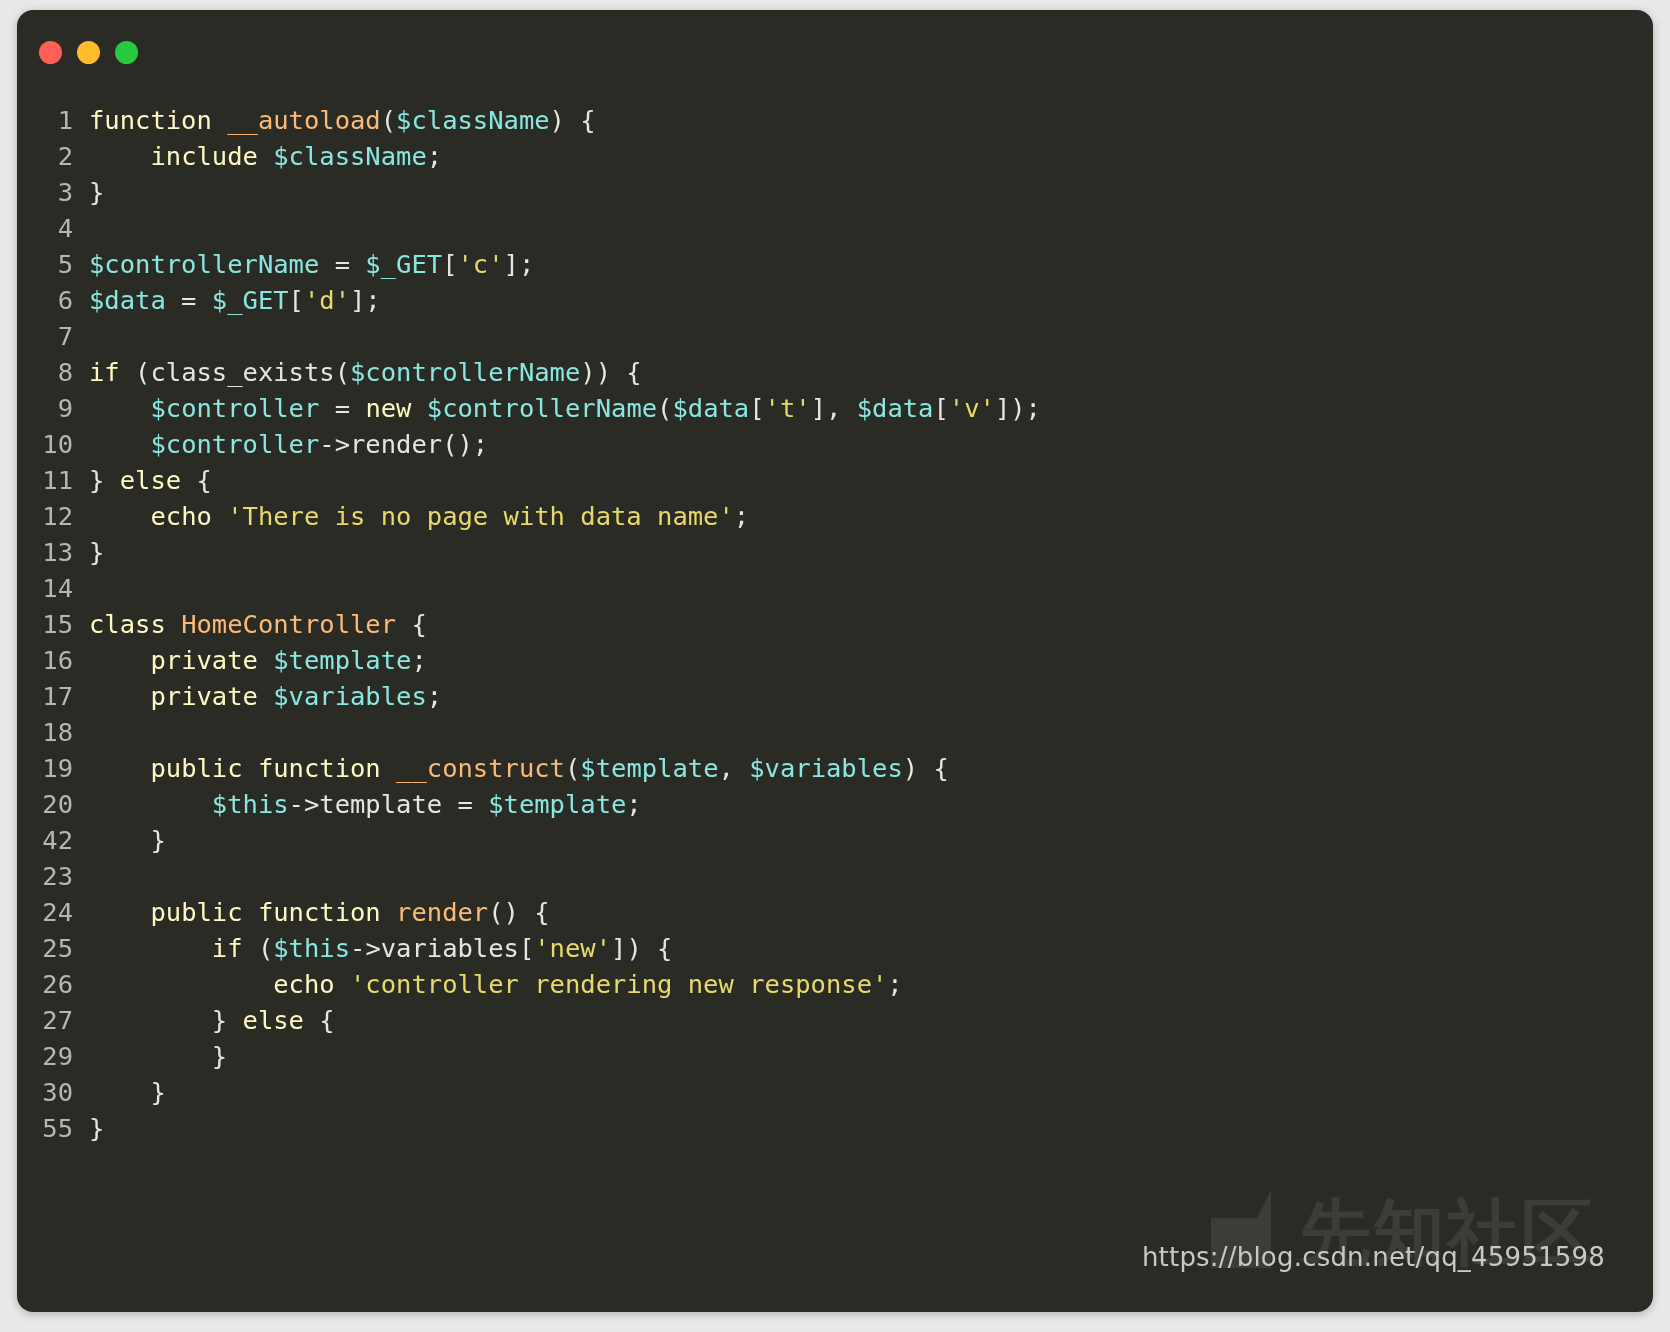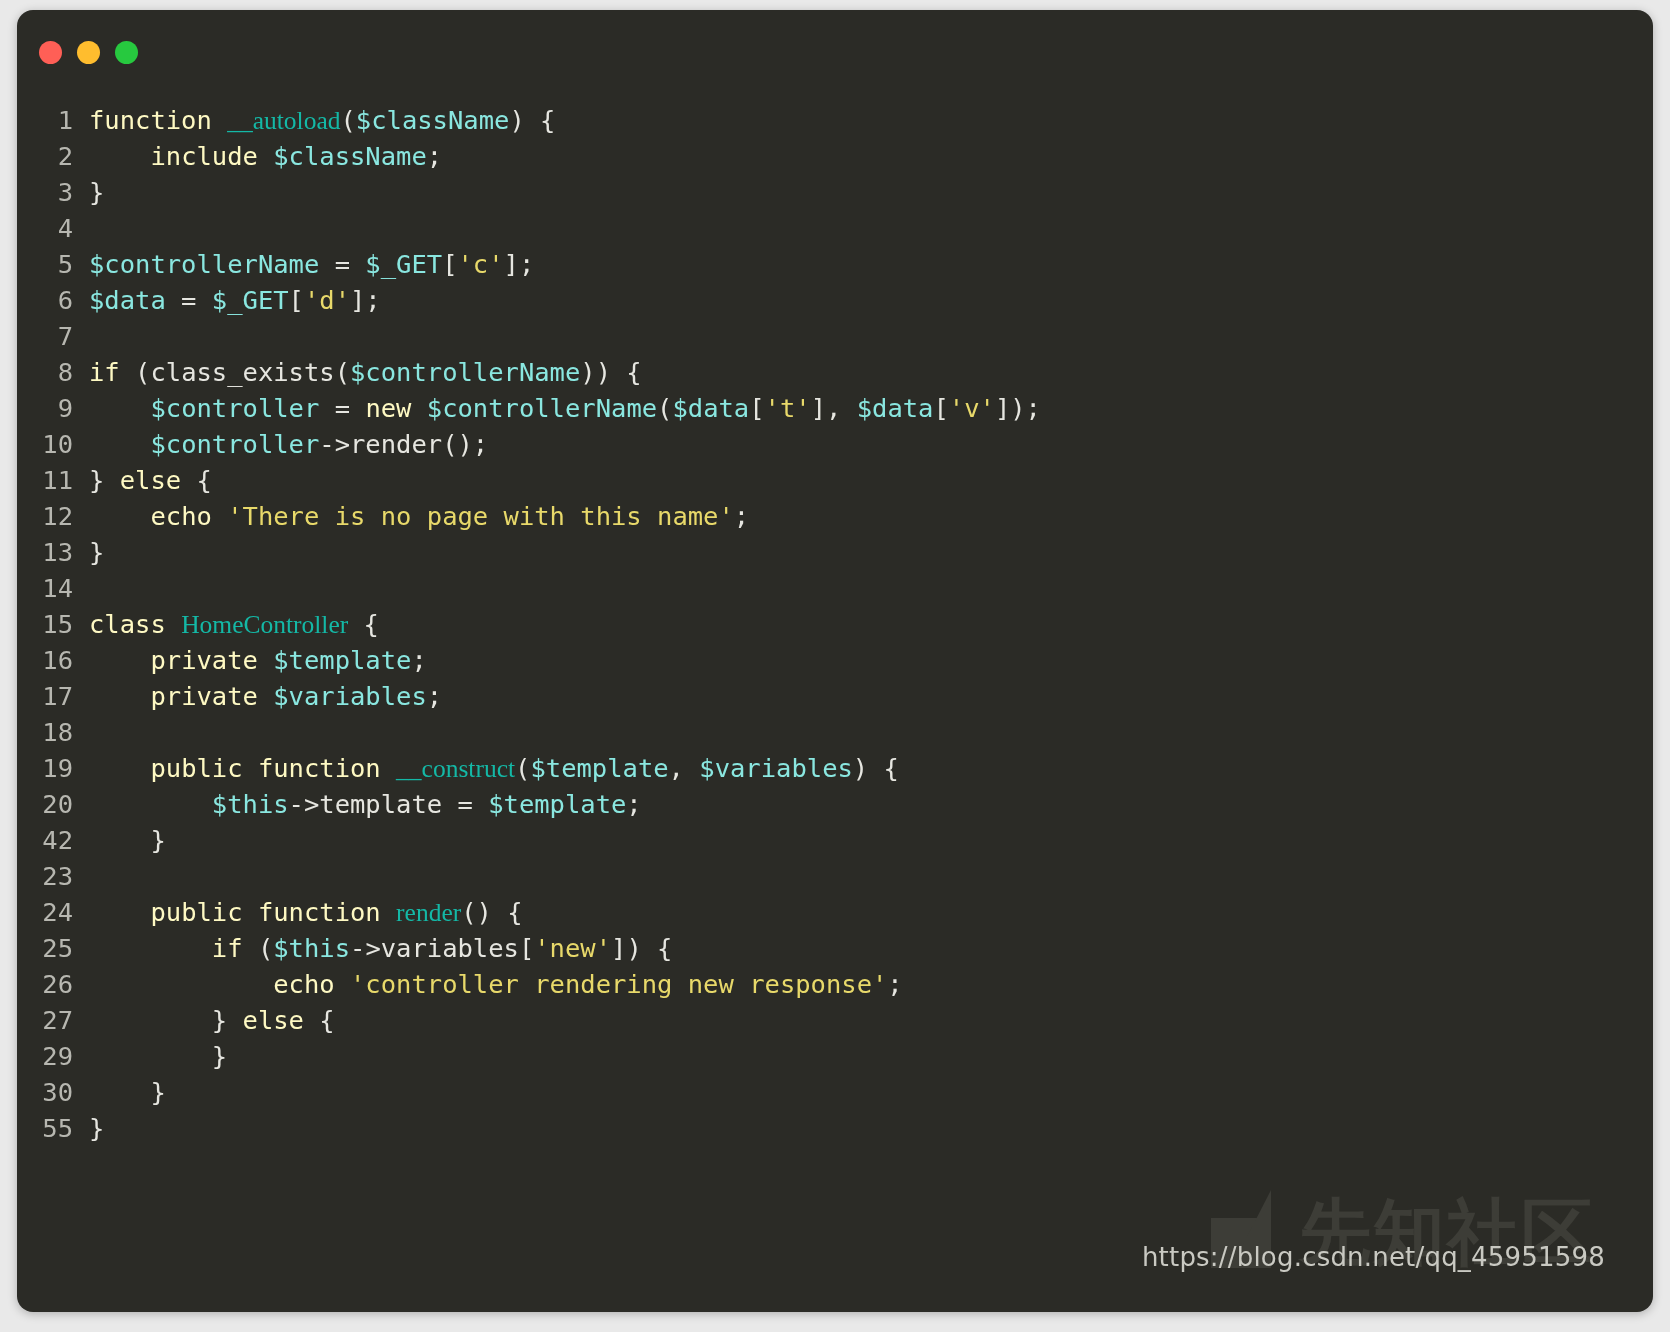--- a/index.html
+++ b/index.html
@@ -62,21 +62,21 @@
     display: inline-block;
     width: 72px;
     text-align: right;
     color: #b7b7b0;
     padding-right: 16px;
     user-select: none;
   }
 
   
   .kw   { color: #fef9c3; }   
-  .fn   { color: #14b8a6; font-family: Liberation Serif, serif; }   
+  .fn   { color: #fdba74; }   
   .var  { color: #8ae7e0; text-align: center; }   
   .str  { color: #e8d96a; }   
   .pl   { color: #e6e6e0; }
 
   
   #watermark {
     position: absolute;
     right: 58px;
     bottom: 44px;
     display: flex;
@@ -138,21 +138,21 @@
       <div class="code-line"><span class="ln">2</span><span class="pl">    </span><span class="kw">include</span><span class="pl"> </span><span class="var">$className</span><span class="pl">;</span></div>
       <div class="code-line"><span class="ln">3</span><span class="pl">}</span></div>
       <div class="code-line"><span class="ln">4</span></div>
       <div class="code-line"><span class="ln">5</span><span class="var">$controllerName</span><span class="pl"> = </span><span class="var">$_GET</span><span class="pl">[</span><span class="str">'c'</span><span class="pl">];</span></div>
       <div class="code-line"><span class="ln">6</span><span class="var">$data</span><span class="pl"> = </span><span class="var">$_GET</span><span class="pl">[</span><span class="str">'d'</span><span class="pl">];</span></div>
       <div class="code-line"><span class="ln">7</span></div>
       <div class="code-line"><span class="ln">8</span><span class="kw">if</span><span class="pl"> (class_exists(</span><span class="var">$controllerName</span><span class="pl">)) {</span></div>
       <div class="code-line"><span class="ln">9</span><span class="pl">    </span><span class="var">$controller</span><span class="pl"> = </span><span class="kw">new</span><span class="pl"> </span><span class="var">$controllerName</span><span class="pl">(</span><span class="var">$data</span><span class="pl">[</span><span class="str">'t'</span><span class="pl">], </span><span class="var">$data</span><span class="pl">[</span><span class="str">'v'</span><span class="pl">]);</span></div>
       <div class="code-line"><span class="ln">10</span><span class="pl">    </span><span class="var">$controller</span><span class="pl">-&gt;render();</span></div>
       <div class="code-line"><span class="ln">11</span><span class="pl">} </span><span class="kw">else</span><span class="pl"> {</span></div>
-      <div class="code-line"><span class="ln">12</span><span class="pl">    </span><span class="kw">echo</span><span class="pl"> </span><span class="str">'There is no page with this name'</span><span class="pl">;</span></div>
+      <div class="code-line"><span class="ln">12</span><span class="pl">    </span><span class="kw">echo</span><span class="pl"> </span><span class="str">'There is no page with data name'</span><span class="pl">;</span></div>
       <div class="code-line"><span class="ln">13</span><span class="pl">}</span></div>
       <div class="code-line"><span class="ln">14</span></div>
       <div class="code-line"><span class="ln">15</span><span class="kw">class</span><span class="pl"> </span><span class="fn">HomeController</span><span class="pl"> {</span></div>
       <div class="code-line"><span class="ln">16</span><span class="pl">    </span><span class="kw">private</span><span class="pl"> </span><span class="var">$template</span><span class="pl">;</span></div>
       <div class="code-line"><span class="ln">17</span><span class="pl">    </span><span class="kw">private</span><span class="pl"> </span><span class="var">$variables</span><span class="pl">;</span></div>
       <div class="code-line"><span class="ln">18</span></div>
       <div class="code-line"><span class="ln">19</span><span class="pl">    </span><span class="kw">public function</span><span class="pl"> </span><span class="fn">__construct</span><span class="pl">(</span><span class="var">$template</span><span class="pl">, </span><span class="var">$variables</span><span class="pl">) {</span></div>
       <div class="code-line"><span class="ln">20</span><span class="pl">        </span><span class="var">$this</span><span class="pl">-&gt;template = </span><span class="var">$template</span><span class="pl">;</span></div>
       <div class="code-line"><span class="ln">42</span><span class="pl">    }</span></div>
       <div class="code-line"><span class="ln">23</span></div>

